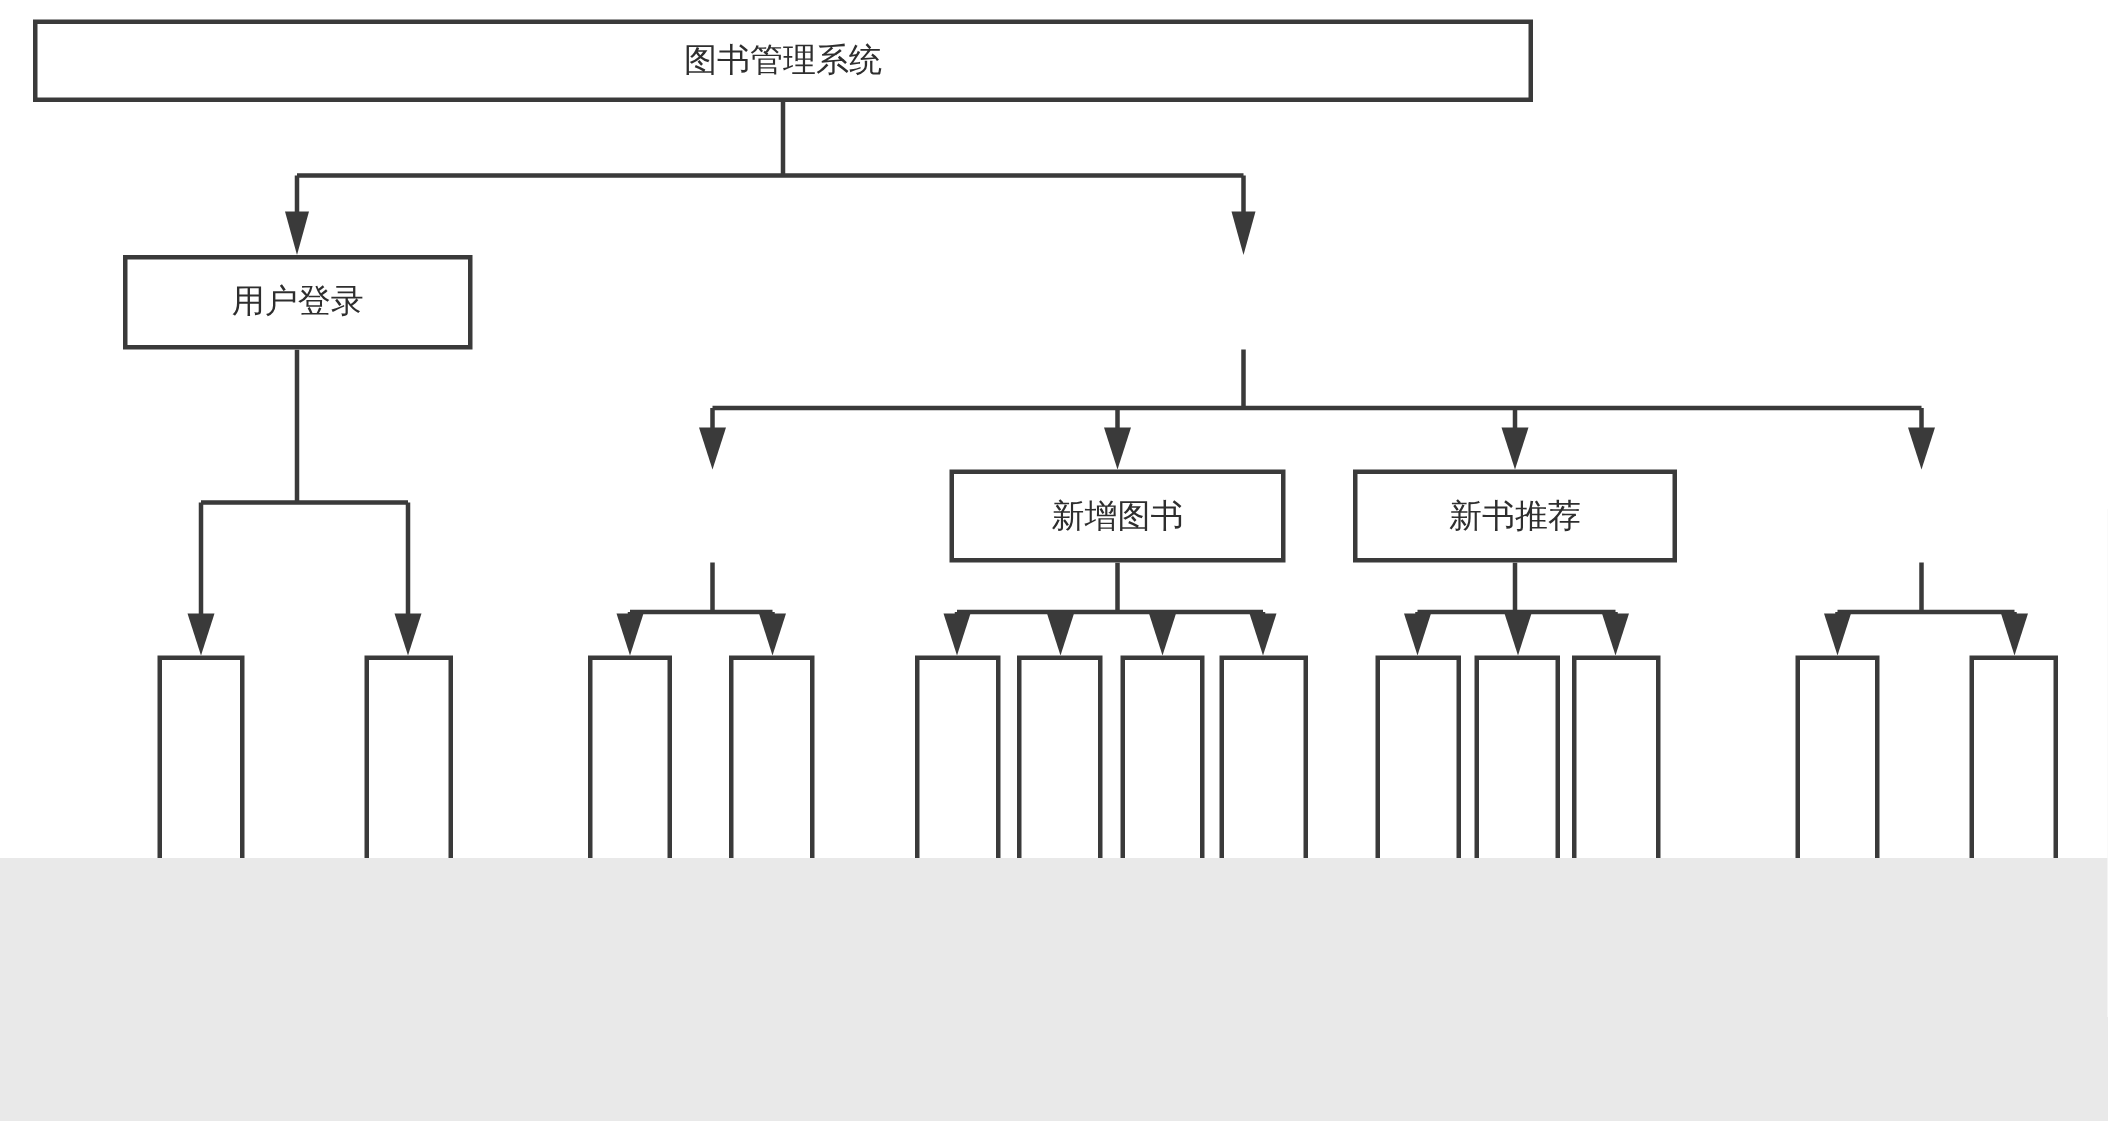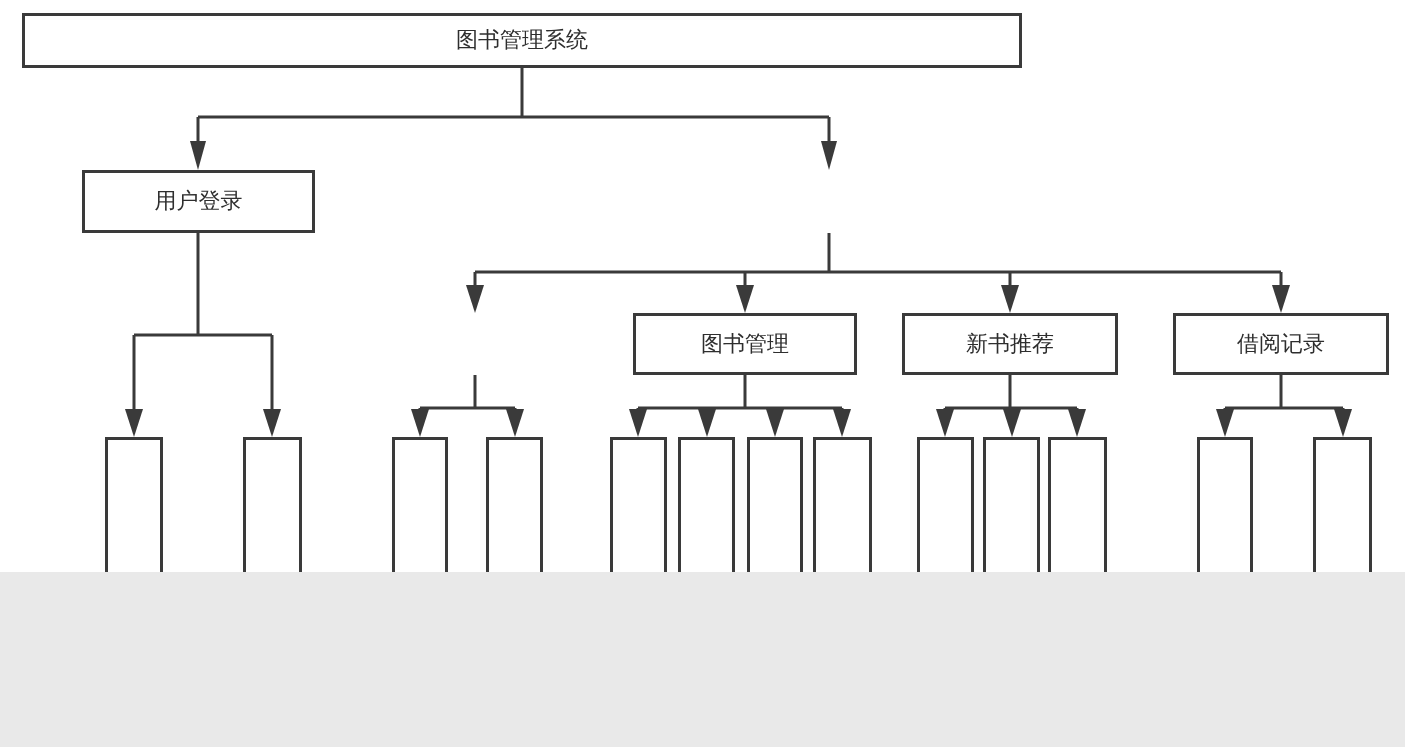--- a/index.html
+++ b/index.html
@@ -103,23 +103,22 @@
 
     <path d="M1281 375 V408 M1225 408 H1343 M1225 408 V414 M1343 408 V414"></path>
     <polygon points="1216,409 1234,409 1225,437"></polygon>
     <polygon points="1334,409 1352,409 1343,437"></polygon>
   </svg>
 
   <div class="node" style="left:22px;top:13px;width:1000px;height:55px">图书管理系统</div>
 
   <div class="node" style="left:82px;top:170px;width:233px;height:63px">用户登录</div>
 
-  <div class="node" style="left:633px;top:313px;width:224px;height:62px">图书管理</div>
+  <div class="node" style="left:633px;top:313px;width:224px;height:62px">新增图书</div>
   <div class="node" style="left:902px;top:313px;width:216px;height:62px">新书推荐</div>
-  <div class="node" style="left:1173px;top:313px;width:216px;height:62px">借阅记录</div>
 
   <div class="node leaf" style="left:105px;top:437px;width:58px;height:300px">用户登录</div>
   <div class="node leaf" style="left:243px;top:437px;width:59px;height:300px">注销登录</div>
 
   <div class="node leaf" style="left:392px;top:437px;width:56px;height:300px">查询图书</div>
   <div class="node leaf" style="left:486px;top:437px;width:57px;height:300px">借阅图书</div>
 
   <div class="node leaf" style="left:610px;top:437px;width:57px;height:300px">查询图书</div>
   <div class="node leaf" style="left:678px;top:437px;width:57px;height:300px">新增图书（管理员）</div>
   <div class="node leaf" style="left:747px;top:437px;width:56px;height:300px">编辑图书（管理员）</div>

